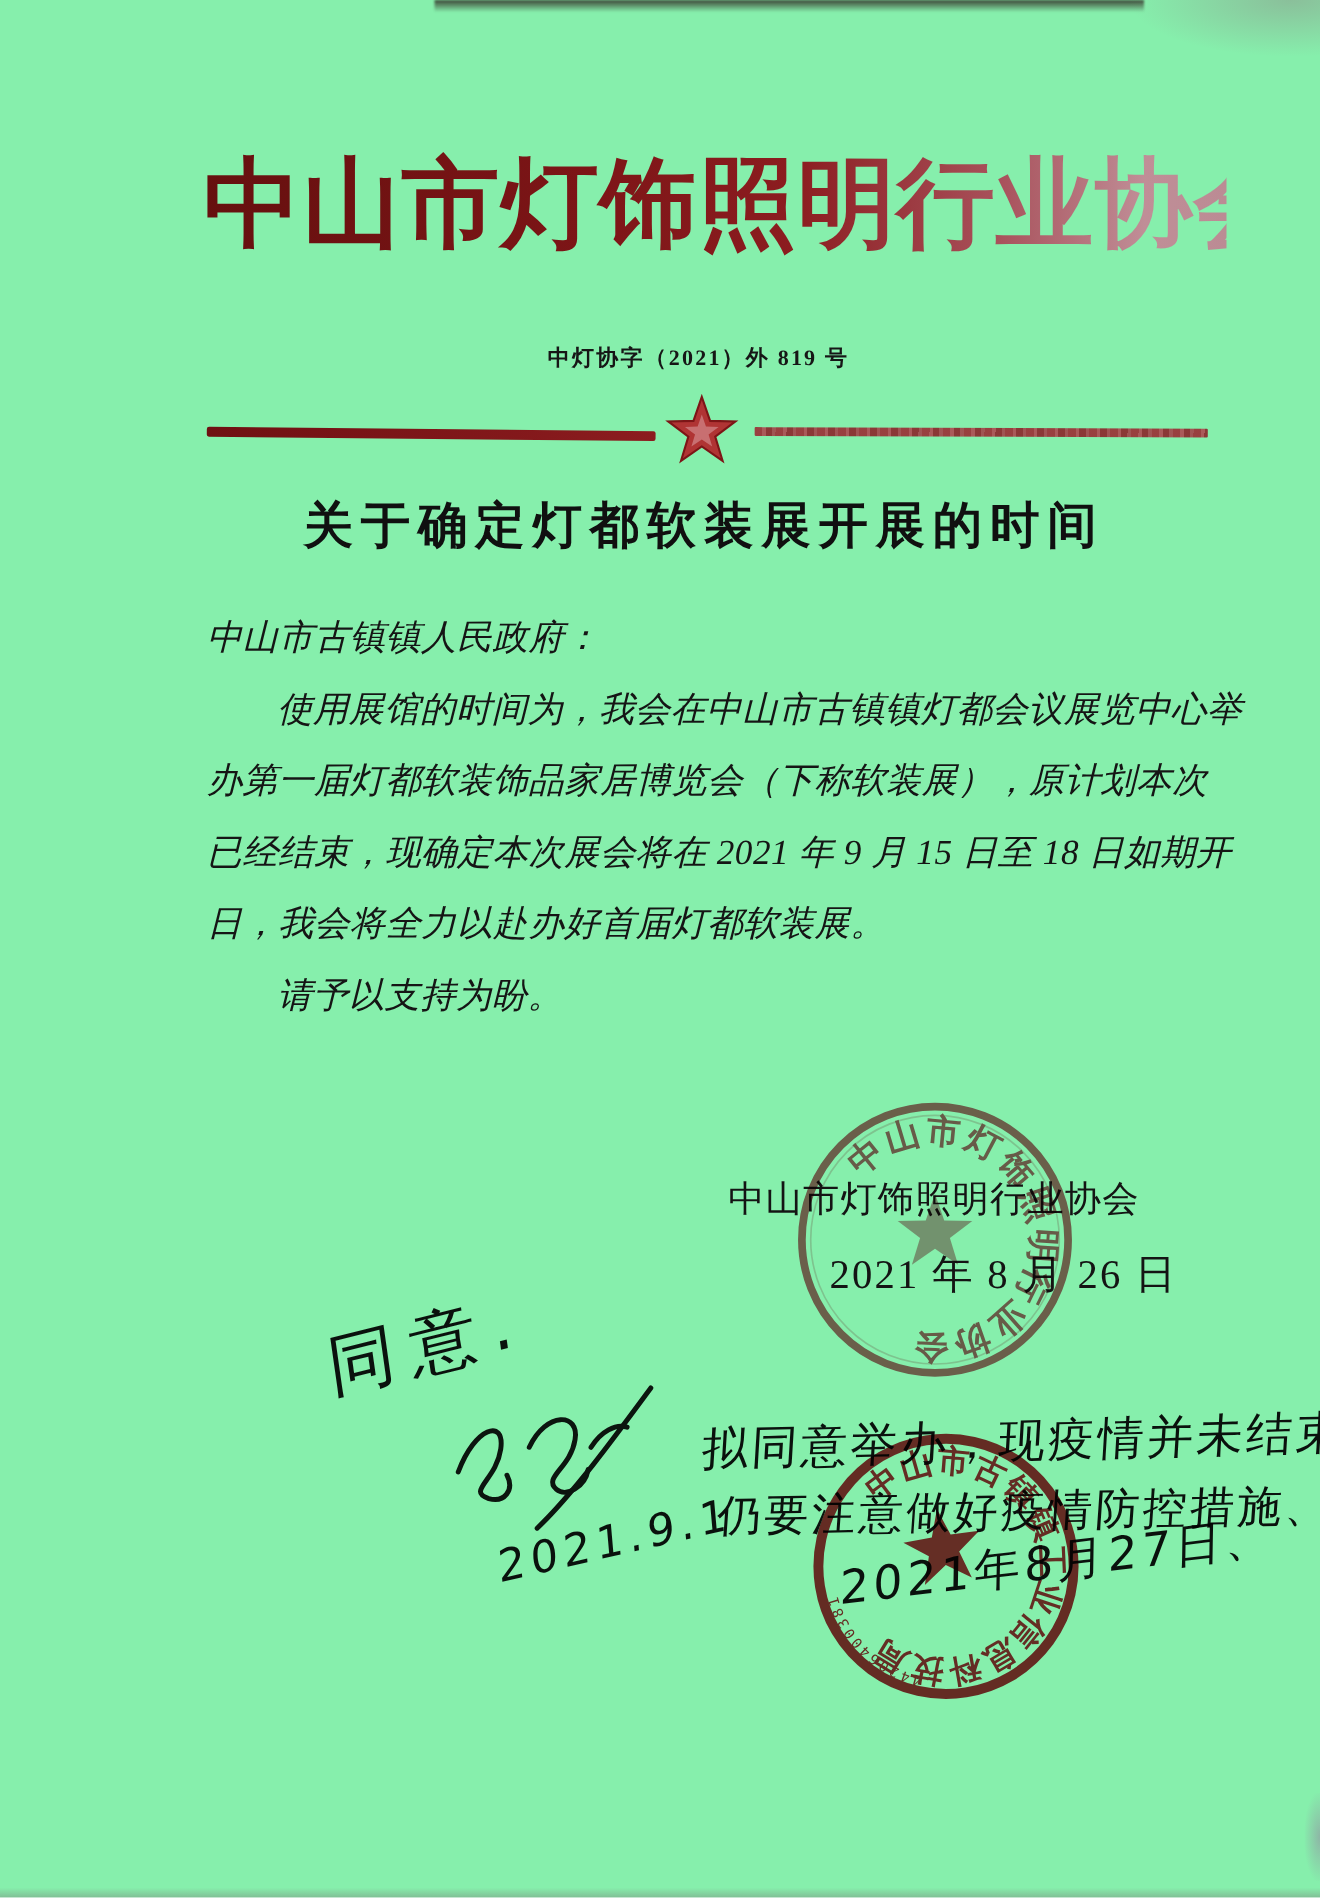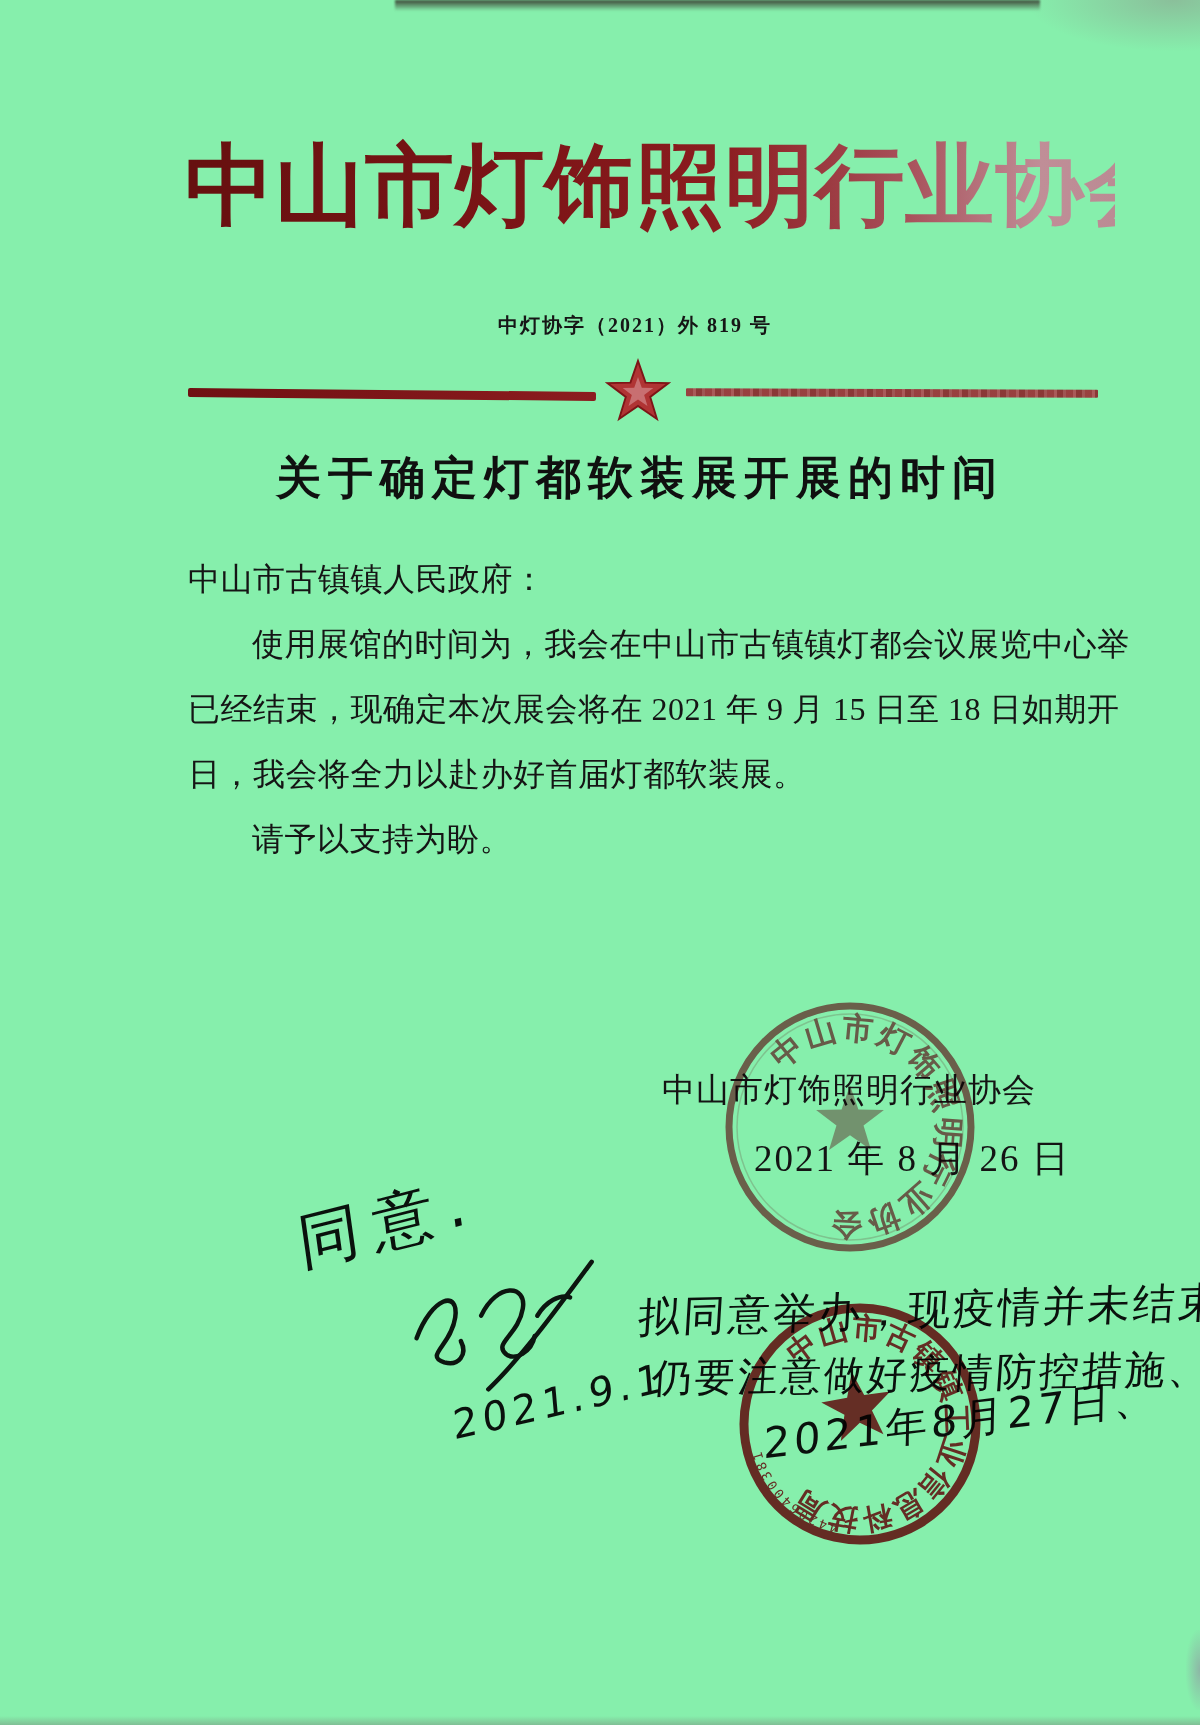--- a/index.html
+++ b/index.html
@@ -56,21 +56,21 @@
   
   .subject-title{
     position:absolute;left:0;top:448px;width:1280px;
     text-align:center;font-size:45px;font-weight:bold;color:#101010;
     letter-spacing:7px;white-space:nowrap;
   }
 
   
   .letter{position:absolute;left:188px;top:547px;width:912px;
     font-size:32px;line-height:65px;color:#151515;letter-spacing:0.5px;}
-  .line{white-space:nowrap;}
+  .line{white-space:nowrap;font-style:italic;}
   .indent{text-indent:64px;}
   .sig-org{position:absolute;left:662px;top:1068px;font-size:33px;color:#141414;letter-spacing:1px;white-space:nowrap;}
   .sig-date{position:absolute;left:730px;top:1134px;font-size:37px;color:#141414;letter-spacing:2px;white-space:nowrap;margin-left:24px;}
 
   
   .stamp{position:absolute;mix-blend-mode:multiply;}
   .stamp-association{left:718px;top:995px;width:264px;height:264px;}
   .stamp-town{left:732px;top:1296px;width:256px;height:256px;}
 
   
@@ -104,20 +104,21 @@
     <polygon points="0,-34 -8,-11 -32.3,-10.5 -12.9,4.2 -20,27.5 0,13.6 20,27.5 12.9,4.2 32.3,-10.5 8,-11" fill="#b03434" stroke="#7d1517" stroke-width="2"></polygon>
     <polygon points="0,-17 -4,-5.5 -16.2,-5.2 -6.5,2.1 -10,13.7 0,6.8 10,13.7 6.5,2.1 16.2,-5.2 4,-5.5" fill="#dca0a4" opacity="0.55"></polygon>
   </svg>
   <div class="divider-right"></div>
 
   <div class="subject-title">关于确定灯都软装展开展的时间</div>
 
   <div class="letter">
     <div class="line">中山市古镇镇人民政府：</div>
     <div class="line indent">使用展馆的时间为，我会在中山市古镇镇灯都会议展览中心举</div>
+    <div class="line">办第一届灯都软装饰品家居博览会（下称软装展），原计划本次</div>
     <div class="line">已经结束，现确定本次展会将在 2021 年 9 月 15 日至 18 日如期开</div>
     <div class="line">日，我会将全力以赴办好首届灯都软装展。</div>
     <div class="line indent">请予以支持为盼。</div>
   </div>
 
   <div class="sig-org">中山市灯饰照明行业协会</div>
   <div class="sig-date">2021 年 8 月 26 日</div>
 
   <svg class="stamp stamp-association" viewBox="-132 -132 264 264">
     <g opacity="0.88">

